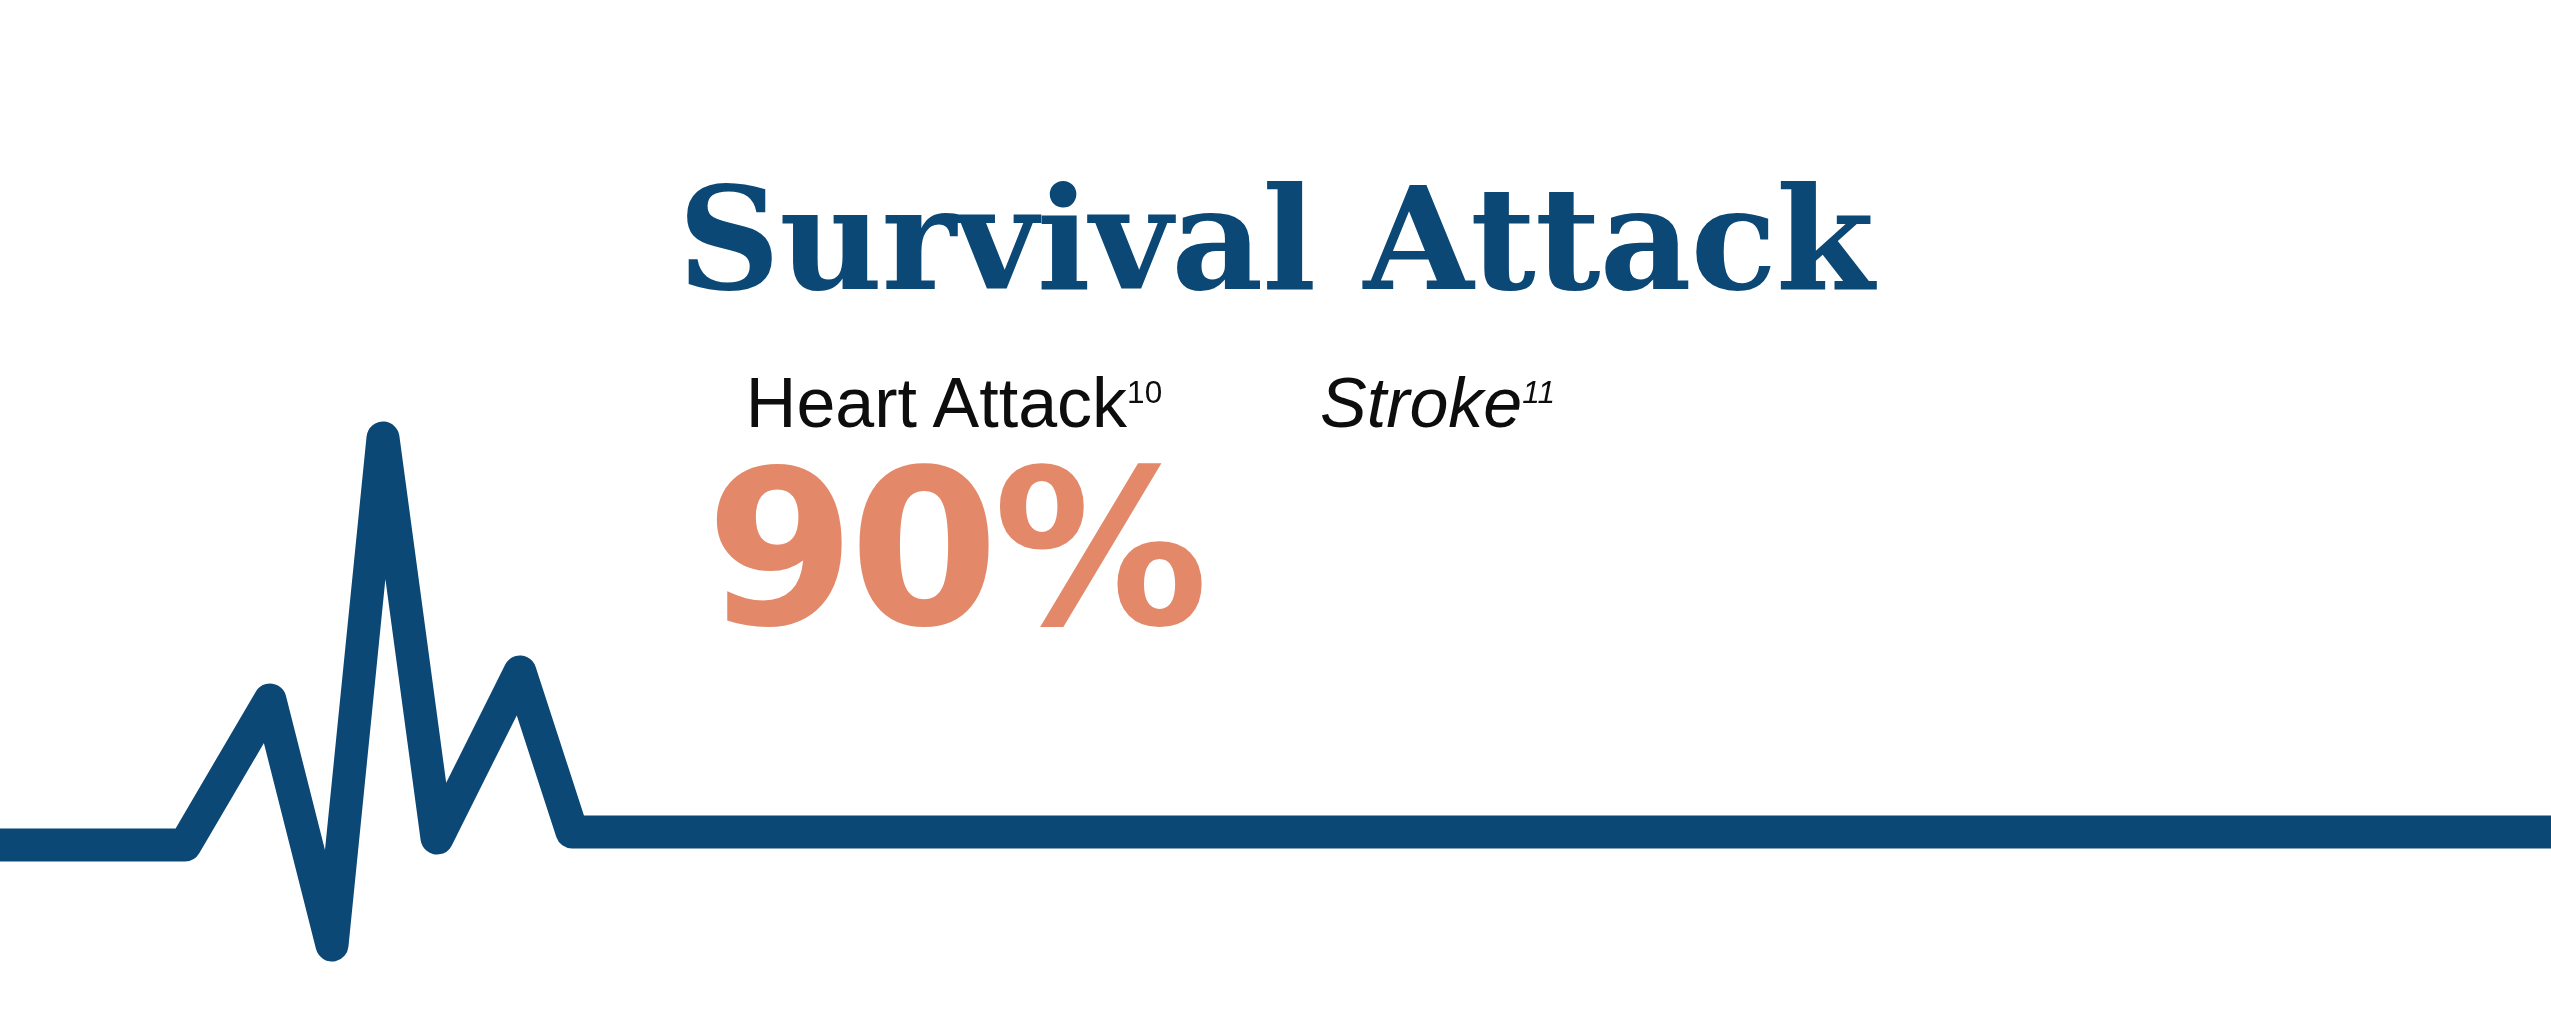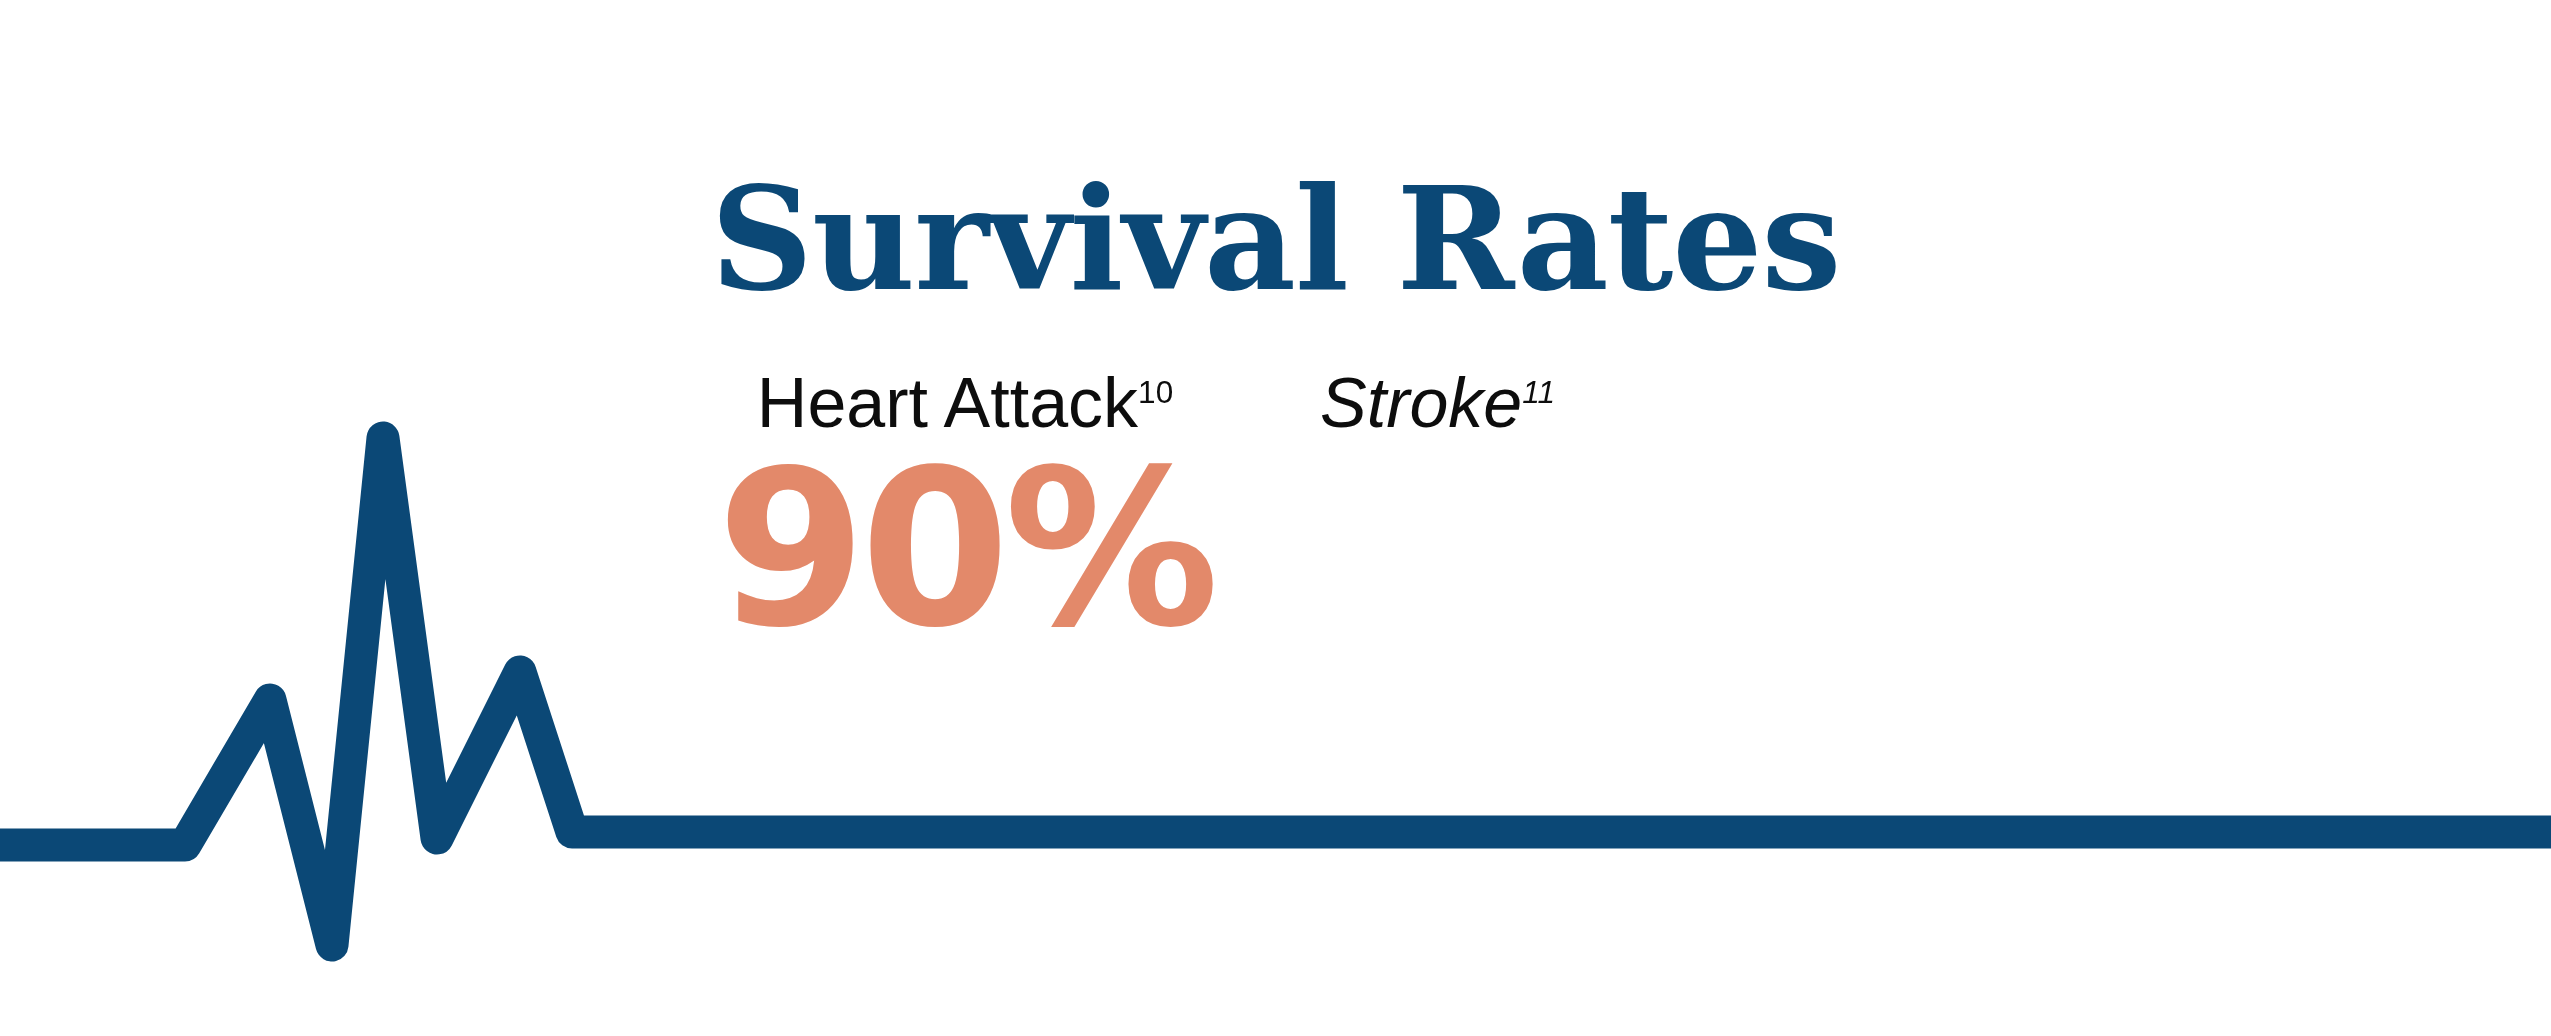--- a/index.html
+++ b/index.html
@@ -87,34 +87,34 @@
     font-family:"DejaVu Sans", "Liberation Sans", sans-serif;
     font-weight:700;
     font-size:215px;
     line-height:1.0;
     letter-spacing:-6px;
     color:#E3896A;
     white-space:nowrap;
   }
 
   
-  #stat-block-heart-attack { left:15px;  width:500px; }
+  #stat-block-heart-attack { left:4px;  width:500px; }
   #stat-block-stroke       { left:540px; width:395px;font-style:italic; }
   #stat-block-cancer       { left:1000px; width:430px; }
 </style>
 </head>
 <body>
 
 <div id="infographic">
 
   <svg id="ecg-layer" viewBox="0 0 2551 1036" preserveAspectRatio="none" aria-hidden="true">
     <polyline id="ecg-path" points="0,845 185,845 270,700 332,945 383,438 437,838 520,672 572,832 2551,832" fill="none" stroke="#0B4876" stroke-width="33" stroke-linejoin="round" stroke-linecap="butt"></polyline>
   </svg>
 
-  <h1 id="page-title">Survival Rates</h1>
+  <h1 id="page-title">Survival Attack</h1>
 
   <div id="stats-row">
 
     <div class="stat-block" id="stat-block-heart-attack">
       <div class="stat-label">
         <span>Heart Attack</span><sup>10</sup>
       </div>
       <div class="stat-value">90%</div>
     </div>
 

